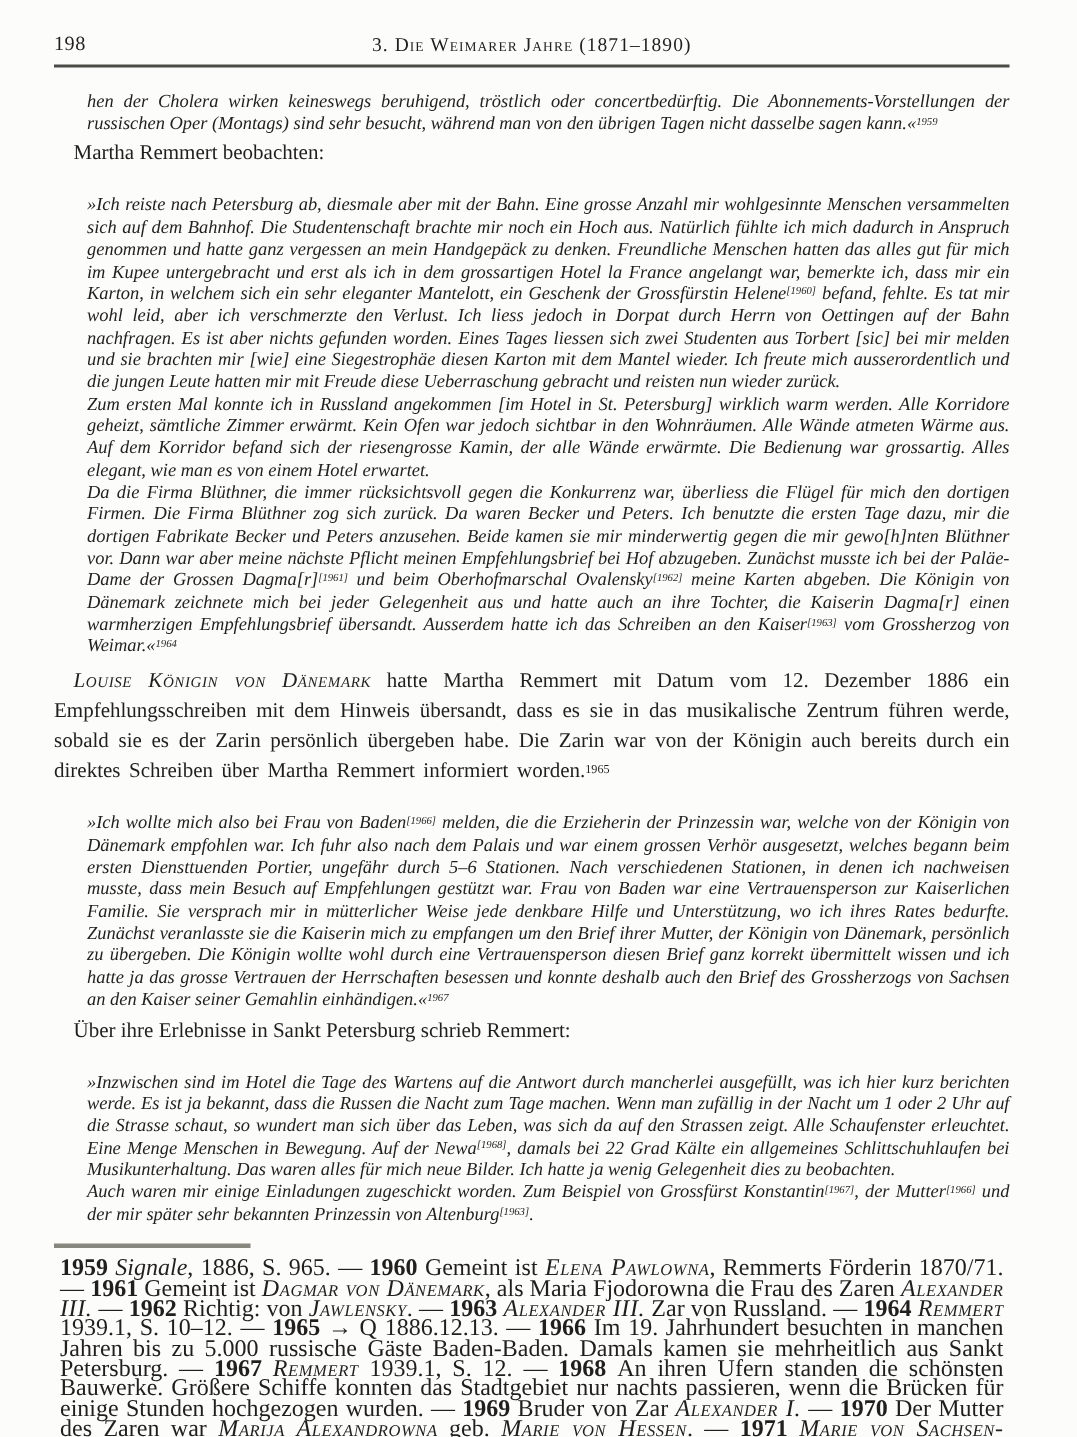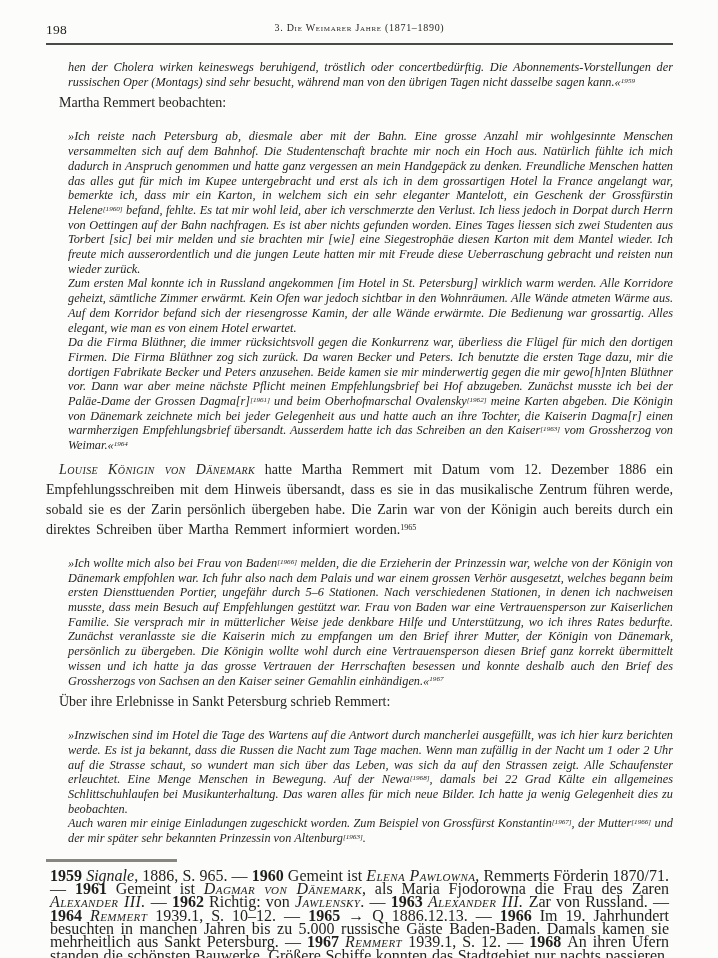--- a/index.html
+++ b/index.html
@@ -3,32 +3,32 @@
 <meta charset="utf-8">
 <style>
   html,body { margin:0; padding:0; background:#e9e9e7; }
   .page {
     position:relative;
     width:718px; height:958px;
     margin:0 auto;
     background:#fcfcfa;
     color:#201f1c;
     box-sizing:border-box;
-    padding:20px 45px 0 46px;
+    padding:20px 45px 0 36px;
     overflow:hidden;
     font-family:"Liberation Serif","DejaVu Serif",serif;
   }
   
   .hdr { position:relative; height:19px; }
   .pagenum { font-size:13.5px; letter-spacing:0.3px; }
   .running-title {
     position:absolute; left:0; right:0; top:2px;
     text-align:center;
     font-variant:small-caps;
-    font-size:10px;
+    font-size:13px;
     letter-spacing:0.7px;
   }
   .header-rule { height:2px; background:#4a4a46; margin-top:4px; }
 
   
   .quote {
     margin:16px 0 0 22px;
     font-style:italic;
     font-size:12.3px;
     line-height:14.7px;

